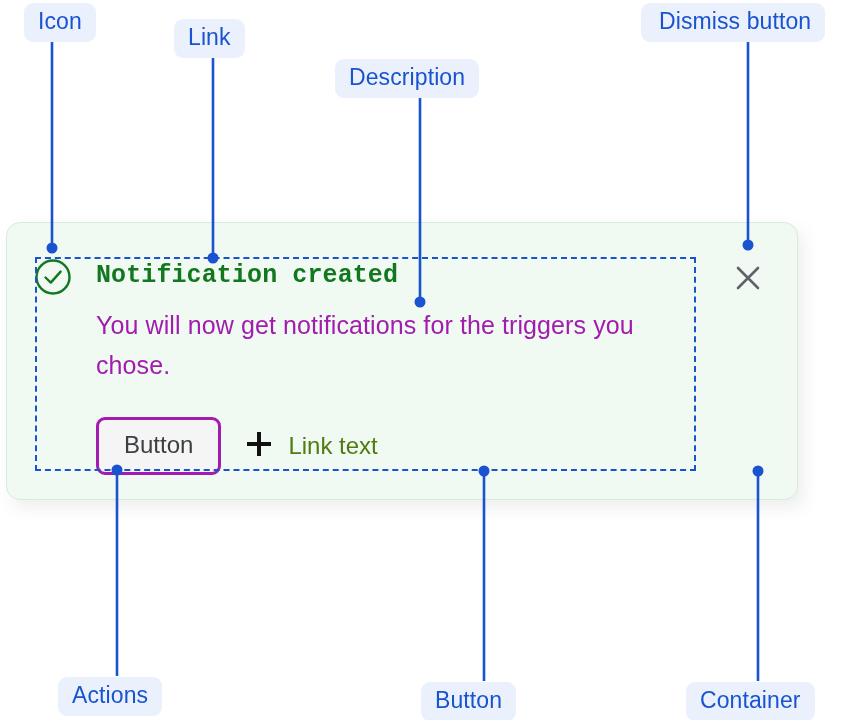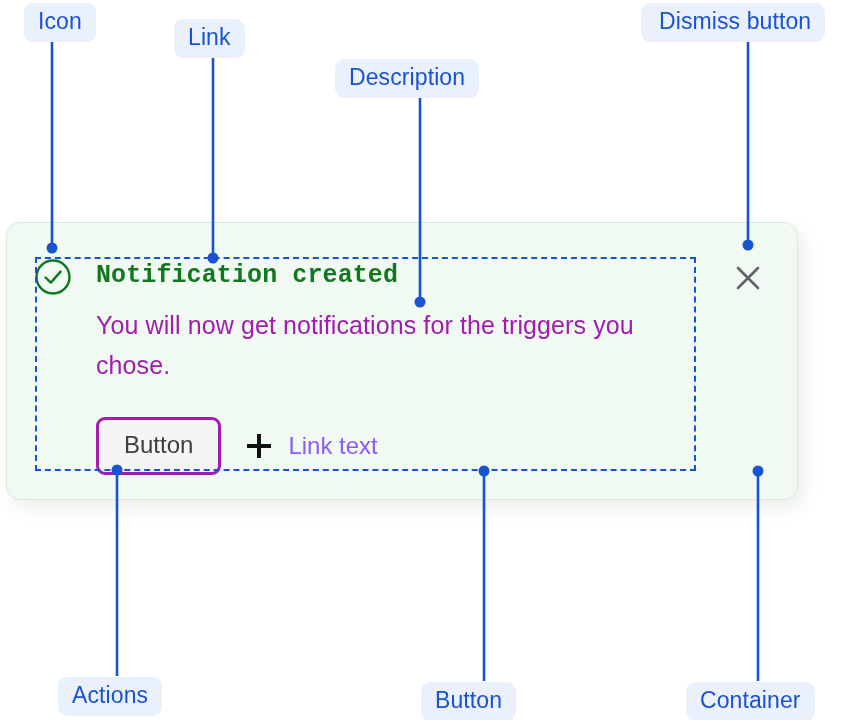--- a/index.html
+++ b/index.html
@@ -115,23 +115,22 @@
     border-radius: 9px;
     color: #3c4043;
     font-family: "Liberation Sans", sans-serif;
     font-size: 24px;
     line-height: 1;
     padding: 13px 25px 15px 25px;
     cursor: pointer;
   }
   #action-link {
     display: flex;
-    align-items: center;
     margin-left: 26px;
-    color: #8b5cf6;
+    color: #4d7c0f;
     font-size: 24px;
     cursor: pointer;
     text-decoration: none;
   }
   #plus-icon {
     display: inline-block;
     width: 24px;
     height: 24px;
     position: relative;
     margin-right: 17px;

